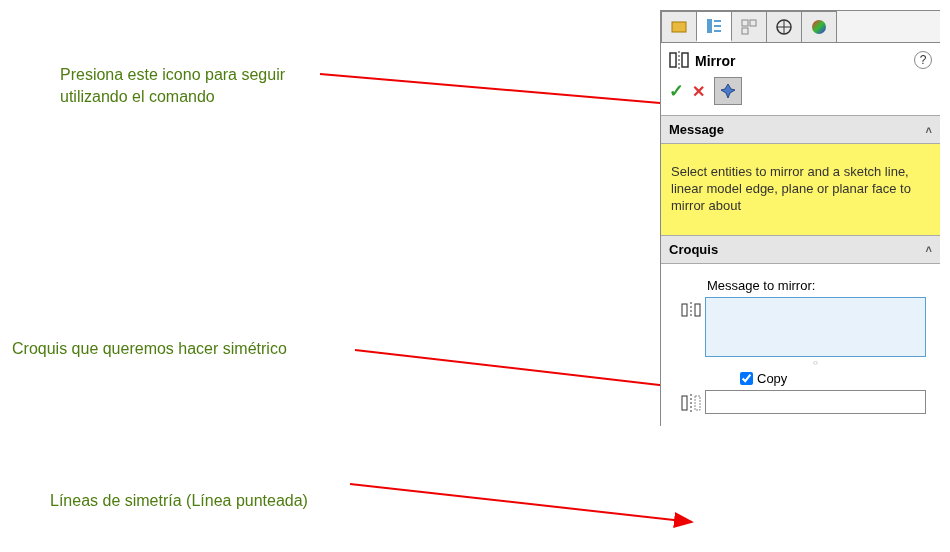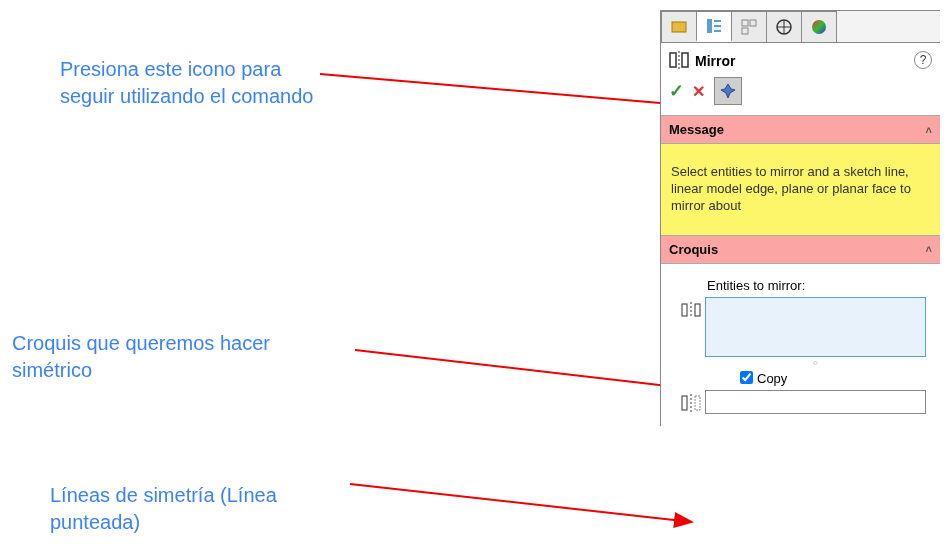--- a/index.html
+++ b/index.html
@@ -8,24 +8,25 @@
     width: 950px;
     height: 552px;
     font-family: "Segoe UI", Tahoma, sans-serif;
     font-size: 13px;
     background: #fff;
     position: relative;
     color: #000;
   }
   .annotation {
     position: absolute;
-    font-size: 20px;
-    color: #3b82f6;
+    font-size: 16px;
+    color: #4d7c0f;
     line-height: 1.35;
     max-width: 280px;
+    margin-top: 8px;
   }
   .panel {
     position: absolute;
     right: 10px;
     top: 10px;
     width: 280px;
     border-left: 1px solid #888;
     border-top: 1px solid #888;
     background: #fff;
   }
@@ -86,21 +87,21 @@
   .ok-btn { color: #2e9b2e; font-size: 18px; font-weight: bold; cursor: pointer; }
   .cancel-btn { color: #d33; font-size: 16px; font-weight: bold; cursor: pointer; }
   .pin-btn {
     width: 28px; height: 28px;
     border: 1px solid #888;
     background: #cfcfcf;
     display: flex; align-items:center; justify-content:center;
     cursor: pointer;
   }
   .section-header {
-    background: #fca5a5;
+    background: #e5e5e5;
     border-top: 1px solid #aaa;
     border-bottom: 1px solid #aaa;
     padding: 6px 8px;
     font-weight: bold;
     display: flex;
     justify-content: space-between;
     align-items: center;
   }
   .chevron {
     font-size: 11px;
@@ -151,21 +152,21 @@
   .mirror-box {
     flex: 1;
     height: 24px;
     border: 1px solid #888;
     background: #fff;
     margin-right: 6px;
   }
   .copy-row {
     margin: 14px 0 4px 38px;
     display: flex;
-    align-items: flex-start;
+    align-items: center;
     gap: 4px;
     padding-left: 33px;
   }
   .copy-row input { margin: 0; }
   svg { display: block; }
   .arrow-layer {
     position: absolute;
     left: 0; top: 0;
     width: 950px; height: 552px;
     pointer-events: none;
@@ -262,21 +263,21 @@
     <span class="chevron">˄</span>
   </div>
   <div class="message-body">Select entities to mirror and a sketch line, linear model edge, plane or planar face to mirror about</div>
 
   <div class="section-header">
     <span>Croquis</span>
     <span class="chevron">˄</span>
   </div>
   <div class="options-body">
 
-    <div class="opt-label">Entities to mirror:</div>
+    <div class="opt-label">Message to mirror:</div>
     <div class="field-row">
       <div class="field-icon">
         <svg width="20" height="18">
           <rect x="1" y="3" width="5" height="12" fill="none" stroke="#333"></rect>
           <line x1="10" y1="1" x2="10" y2="17" stroke="#333" stroke-dasharray="2 2"></line>
           <rect x="14" y="3" width="5" height="12" fill="none" stroke="#333"></rect>
         </svg>
       </div>
       <div class="entities-box"></div>
     </div>

